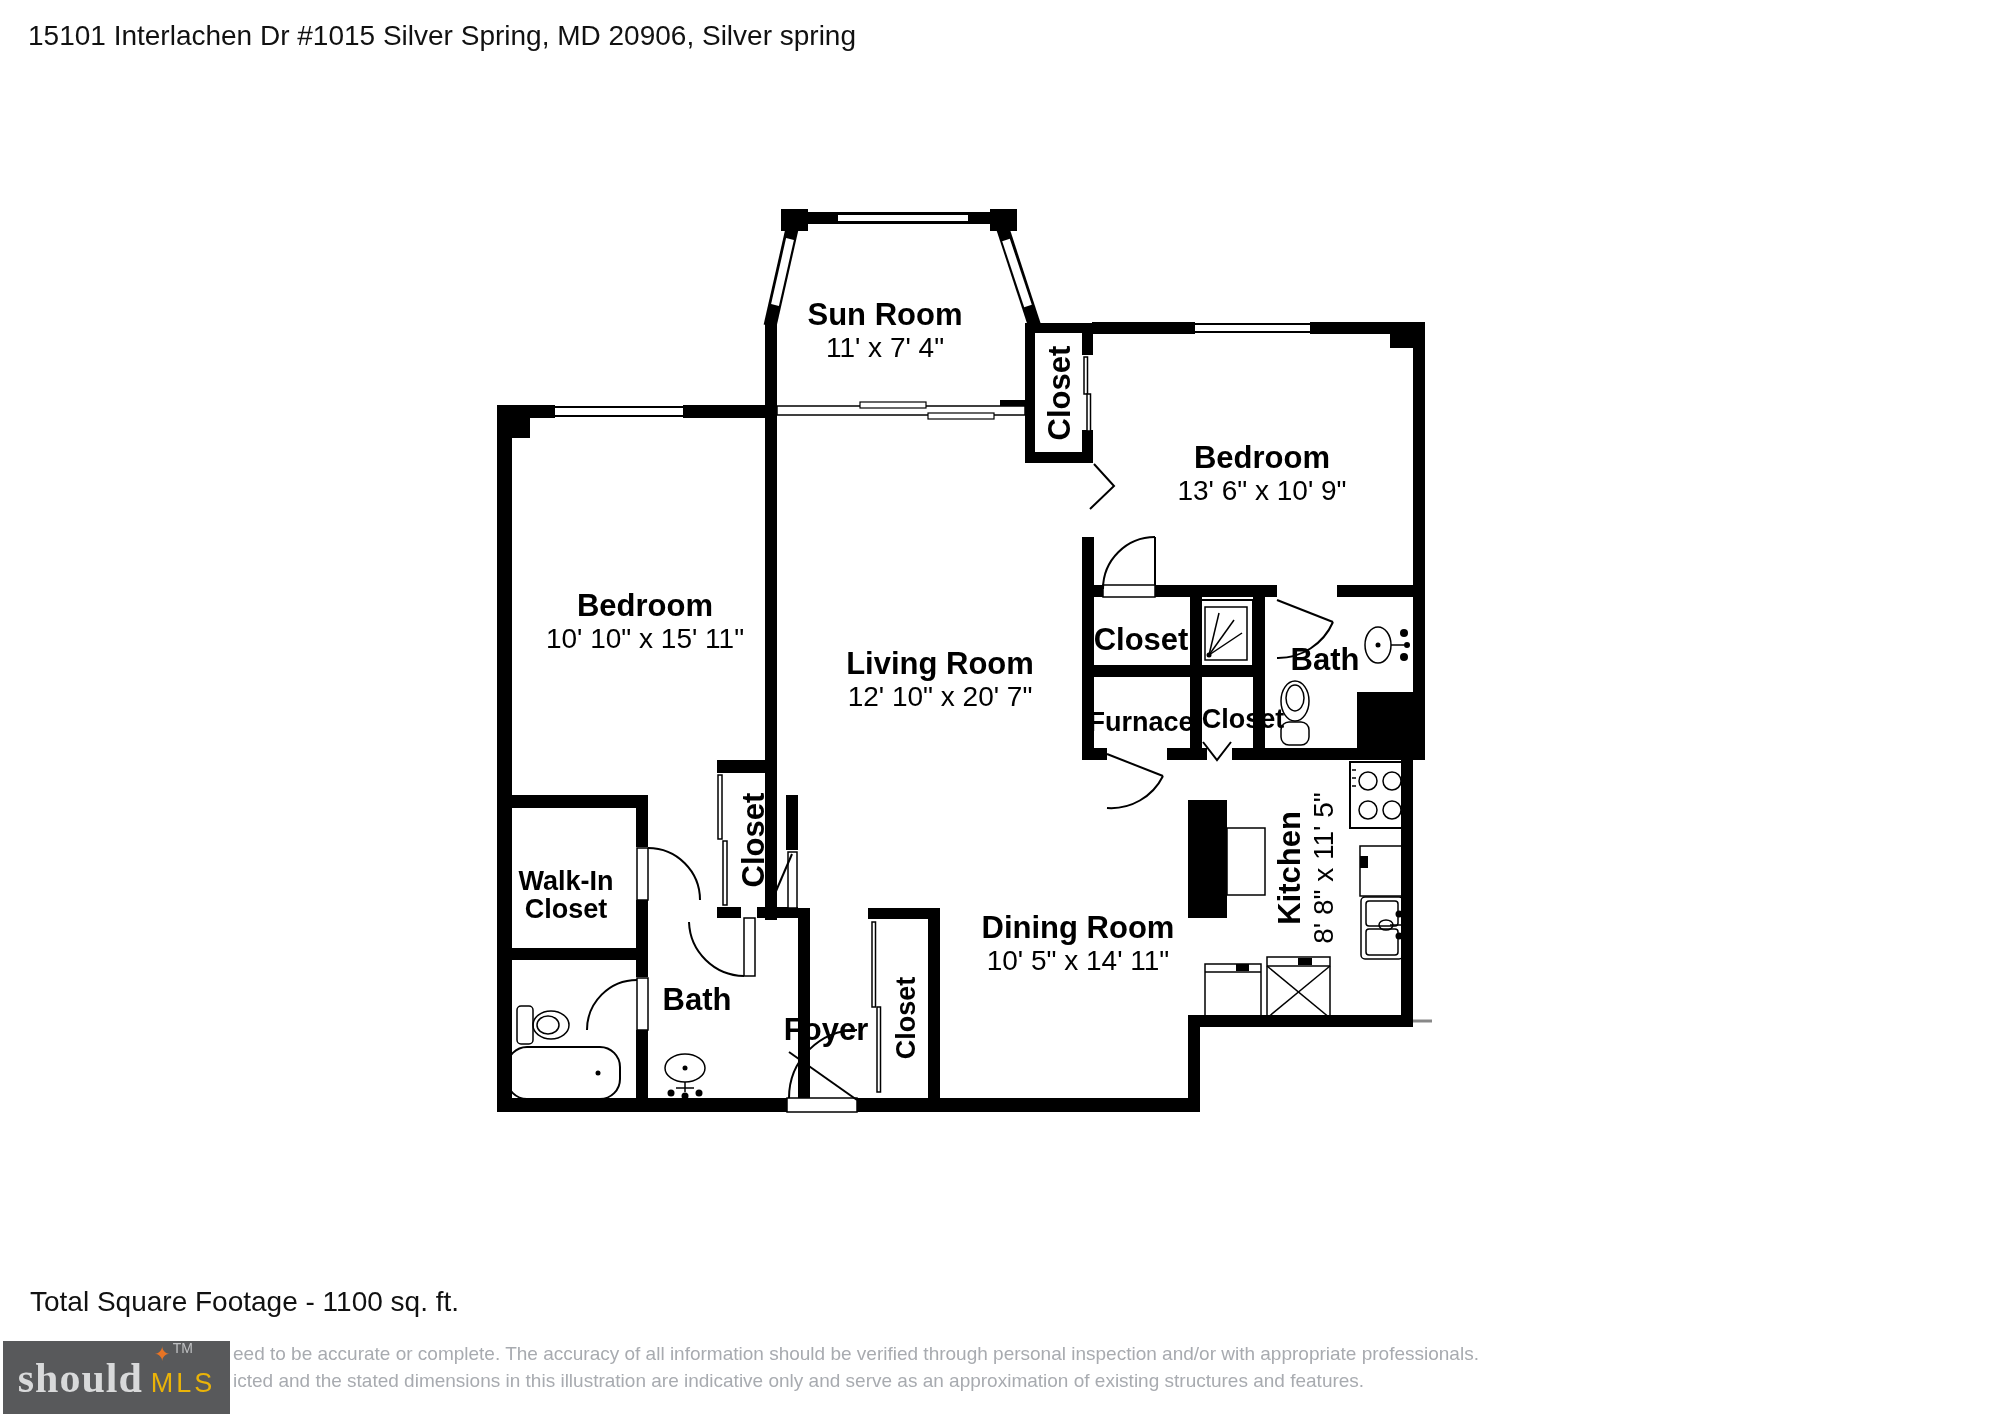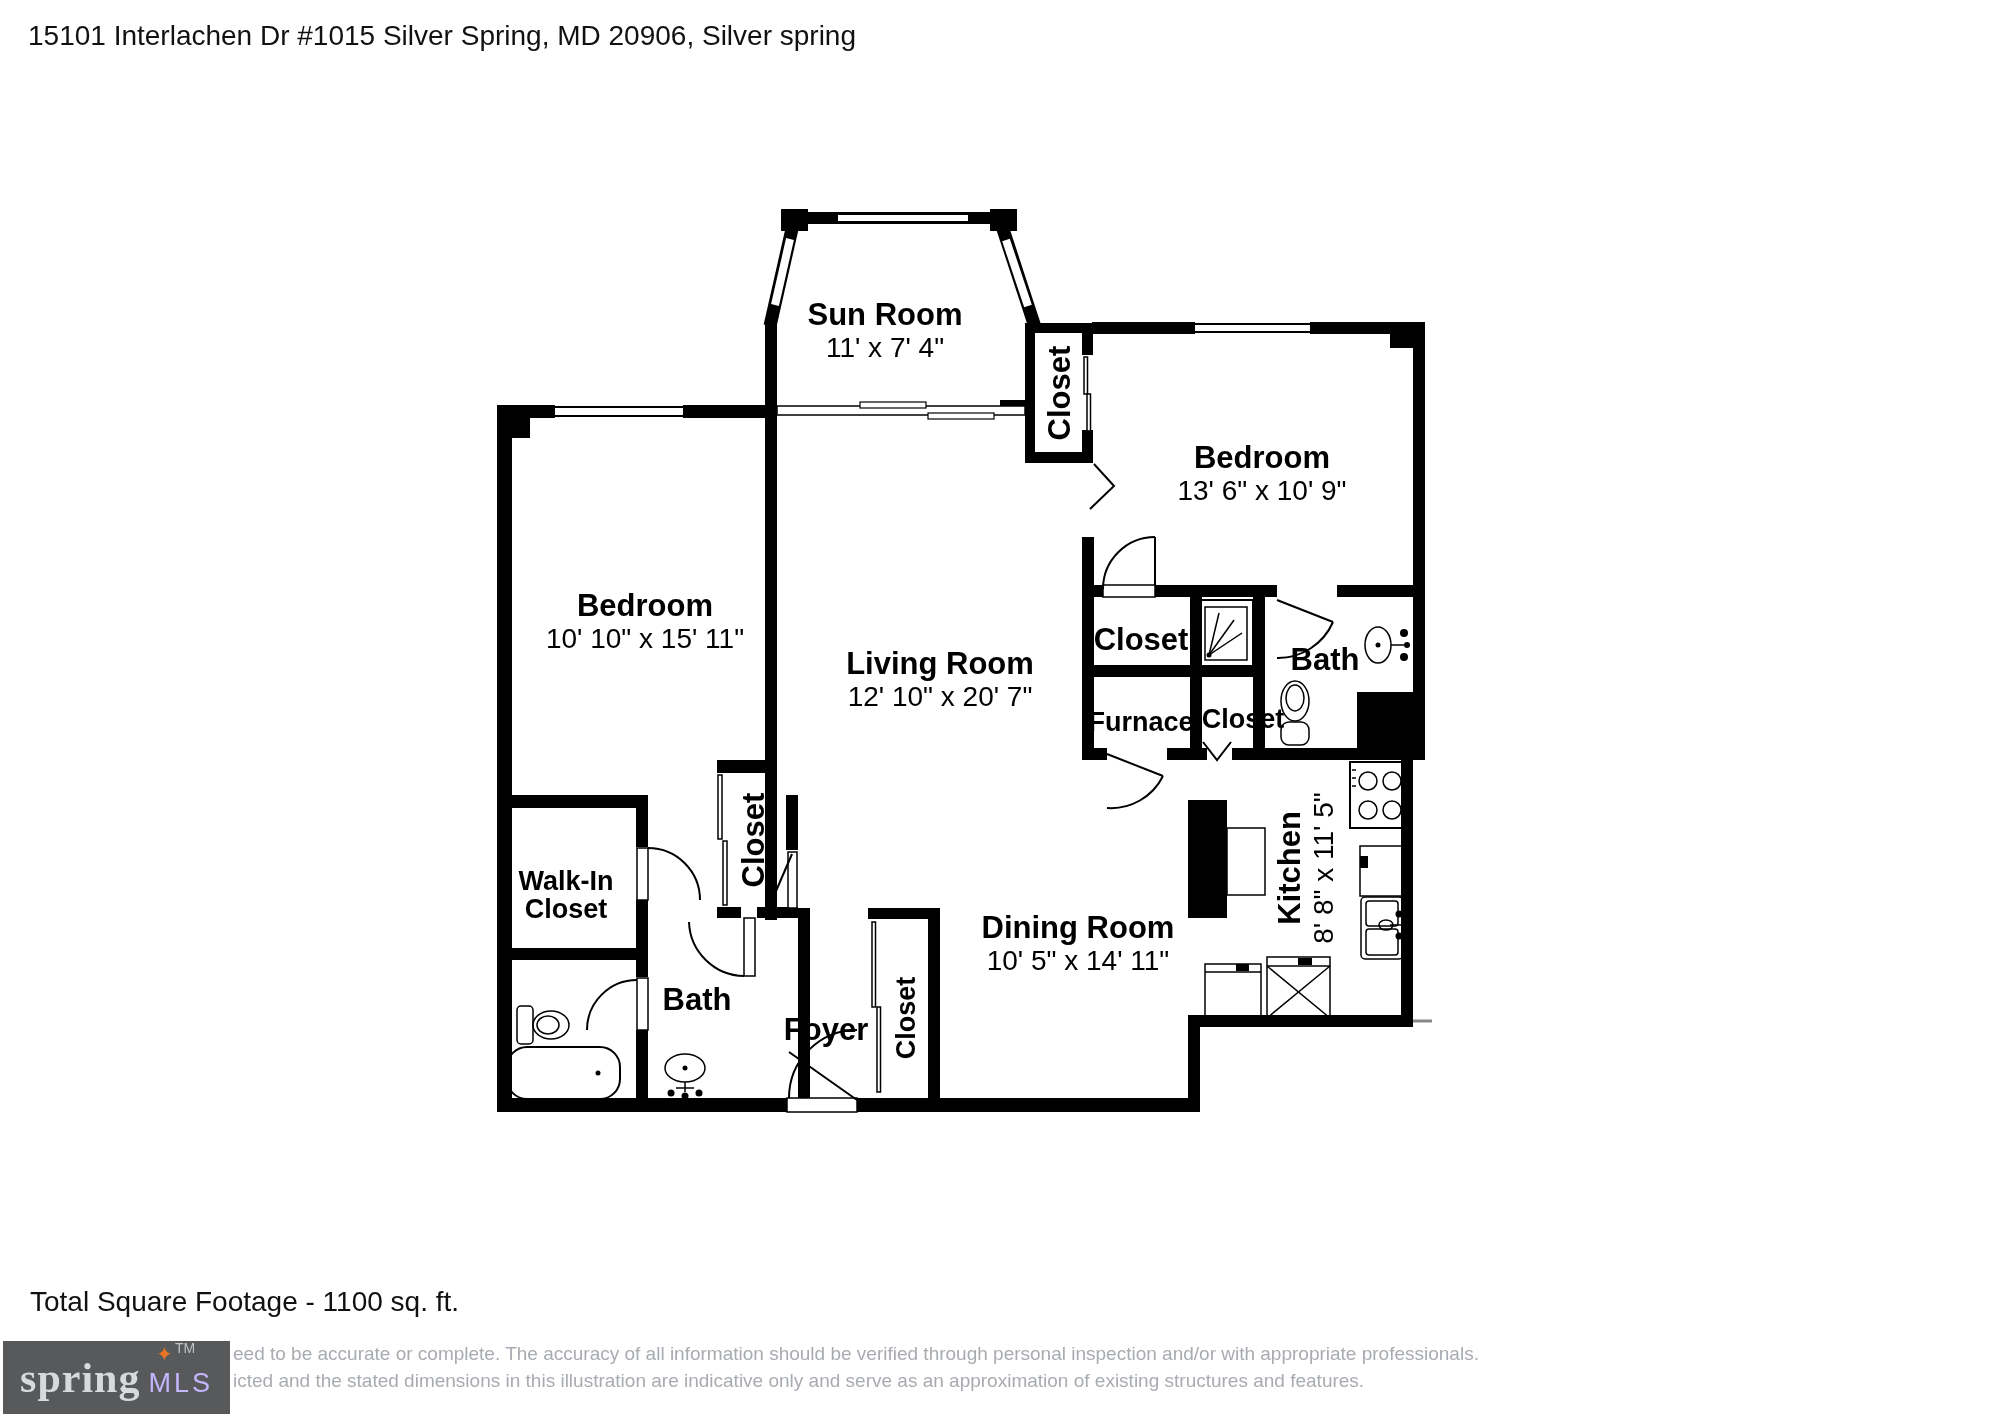--- a/index.html
+++ b/index.html
@@ -17,21 +17,21 @@
   .leaf{fill:#fff;stroke:#000;stroke-width:1.5;}
   .winline{stroke:#000;stroke-width:2;}
   #total{position:absolute;left:30px;top:1286px;font-size:28px;color:#111;}
   #disclaimer{position:absolute;left:233px;top:1340px;font-size:19px;line-height:27px;color:#a8abb0;}
   #logo{position:absolute;left:3px;top:1341px;width:227px;height:73px;background:#58595b;
         display:flex;align-items:center;justify-content:center;}
   #logo .inner{position:relative;white-space:nowrap;}
   #logo .bright{font-family:"Liberation Serif",serif;font-weight:700;font-size:42px;color:#d8d9da;letter-spacing:1px;}
   #logo .star{position:absolute;left:136px;top:-12px;font-size:20px;color:#e87424;font-family:"DejaVu Sans",sans-serif;}
   #logo .tm{position:absolute;left:155px;top:-14px;font-size:14px;color:#bfc0c2;}
-  #logo .mls{font-family:"Liberation Sans",sans-serif;font-size:27px;color:#c4b5fd;letter-spacing:3px;margin-left:8px;}
+  #logo .mls{font-family:"Liberation Sans",sans-serif;font-size:27px;color:#eab308;letter-spacing:3px;margin-left:8px;}
 </style>
 </head>
 <body>
 
 <div id="page">
 
   <div id="title">15101 Interlachen Dr #1015 Silver Spring, MD 20906, Silver spring</div>
 
   <svg id="plan-svg" width="2000" height="1414" viewBox="0 0 2000 1414">
 
@@ -280,17 +280,17 @@
 
   <div id="total">Total Square Footage - 1100 sq. ft.</div>
 
   <div id="disclaimer">
     <div>eed to be accurate or complete. The accuracy of all information should be verified through personal inspection and/or with appropriate professionals.</div>
     <div>icted and the stated dimensions in this illustration are indicative only and serve as an approximation of existing structures and features.</div>
   </div>
 
   <div id="logo">
     <div class="inner">
-      <span class="bright">spring</span><span class="star">✦</span><span class="tm">TM</span><span class="mls">MLS</span>
+      <span class="bright">should</span><span class="star">✦</span><span class="tm">TM</span><span class="mls">MLS</span>
     </div>
   </div>
 
 </div>
 
 </body></html>

